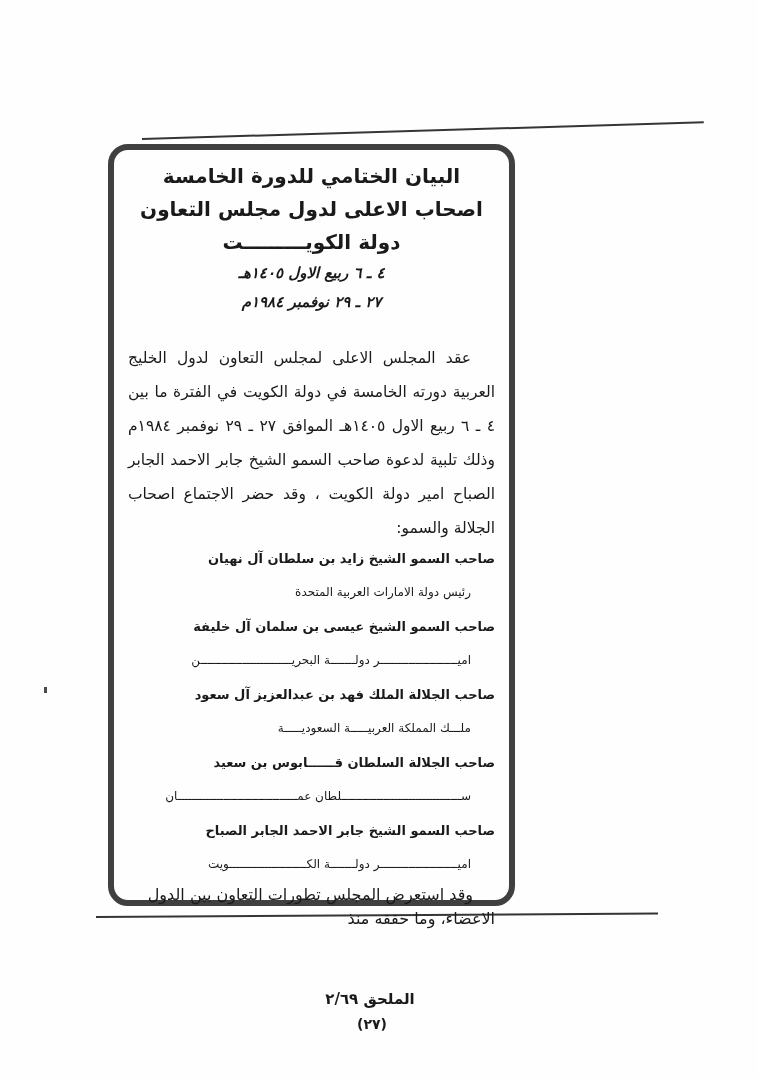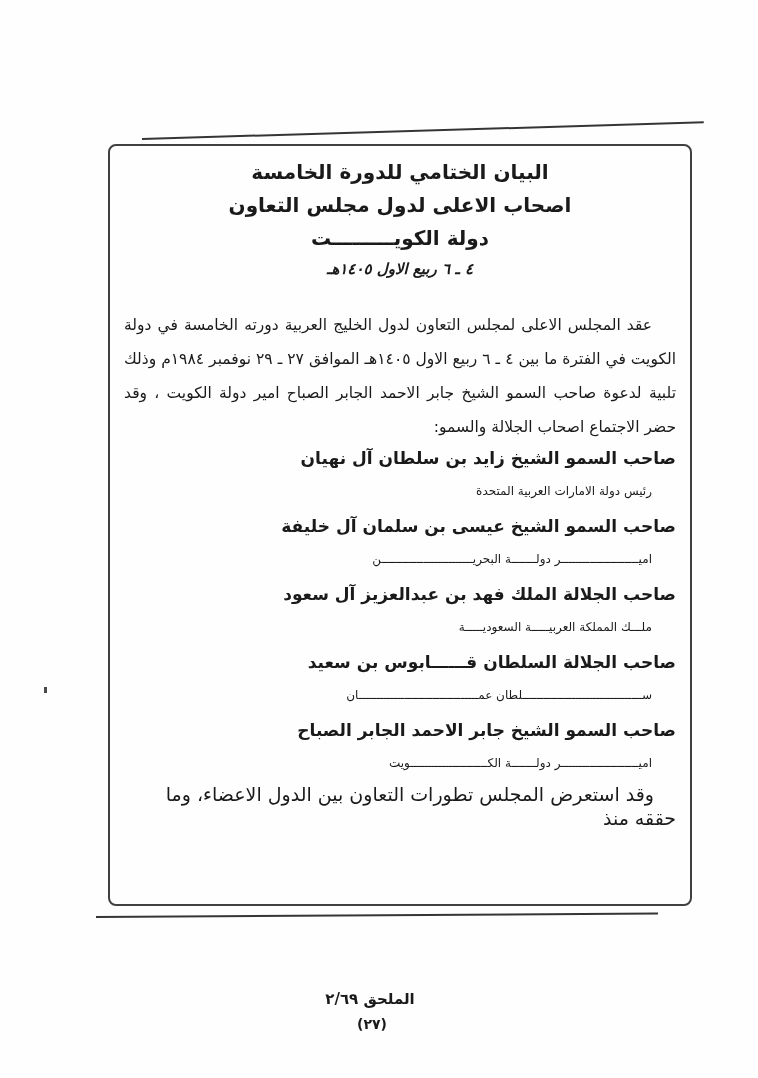--- a/index.html
+++ b/index.html
@@ -46,56 +46,56 @@
     top: 687px;
     width: 3px;
     height: 6px;
     background: #4a4a4a;
   }
   
   .frame {
     position: absolute;
     left: 108px;
     top: 144px;
-    width: 584px;
+    width: 407px;
     height: 762px;
     box-sizing: border-box;
-    border: 2px solid #404040;
-    border-radius: 8px;
+    border: 6px solid #404040;
+    border-radius: 20px;
     padding: 10px 14px 0 14px;
   }
   .heading { text-align: center; font-weight: bold; }
   .h-line  { font-size: 20px; line-height: 33px; letter-spacing: 0.2px; }
   .h-date  { font-size: 15px; line-height: 29px; font-style: italic; }
   .intro {
     margin: 24px 0 0 0;
     font-size: 15.5px;
     line-height: 34px;
     text-align: justify;
     text-indent: 24px;
   }
   .entry { margin-top: 12px; }
   .entry.first { margin-top: 2px; }
   .attendee-name {
-    font-size: 17px;
+    font-size: 13px;
     font-weight: bold;
     line-height: 24px;
     white-space: nowrap;
   }
   .attendee-title {
     font-size: 12px;
     line-height: 22px;
     margin-top: 10px;
     padding-right: 24px;
     white-space: nowrap;
     overflow: hidden;
   }
   .closing {
     margin: 8px 0 0 0;
-    font-size: 19px;
+    font-size: 16px;
     line-height: 24px;
     text-indent: 22px;
   }
   .annex {
     position: absolute;
     top: 990px;
     left: 0;
     width: 758px;
     text-align: center;
     font-weight: bold;
@@ -122,20 +122,21 @@
   <div class="artifact-bottom"></div>
   <div class="speck"></div>
 
   <div class="frame">
 
     <div class="heading">
       <div class="h-line">البيان الختامي للدورة الخامسة</div>
       <div class="h-line">اصحاب الاعلى لدول مجلس التعاون</div>
       <div class="h-line">دولة الكويـــــــــت</div>
       <div class="h-date">٤ ـ ٦ ربيع الاول ١٤٠٥هـ</div>
+      <div class="h-date">٢٧ ـ ٢٩ نوفمبر ١٩٨٤م</div>
     </div>
 
     <p class="intro">عقد المجلس الاعلى لمجلس التعاون لدول الخليج العربية دورته الخامسة في دولة الكويت في الفترة ما بين ٤ ـ ٦ ربيع الاول ١٤٠٥هـ الموافق ٢٧ ـ ٢٩ نوفمبر ١٩٨٤م وذلك تلبية لدعوة صاحب السمو الشيخ جابر الاحمد الجابر الصباح امير دولة الكويت ، وقد حضر الاجتماع اصحاب الجلالة والسمو:</p>
 
     <div class="entry first">
       <div class="attendee-name">صاحب السمو الشيخ زايد بن سلطان آل نهيان</div>
       <div class="attendee-title">رئيس دولة الامارات العربية المتحدة</div>
     </div>
 
     <div class="entry">

